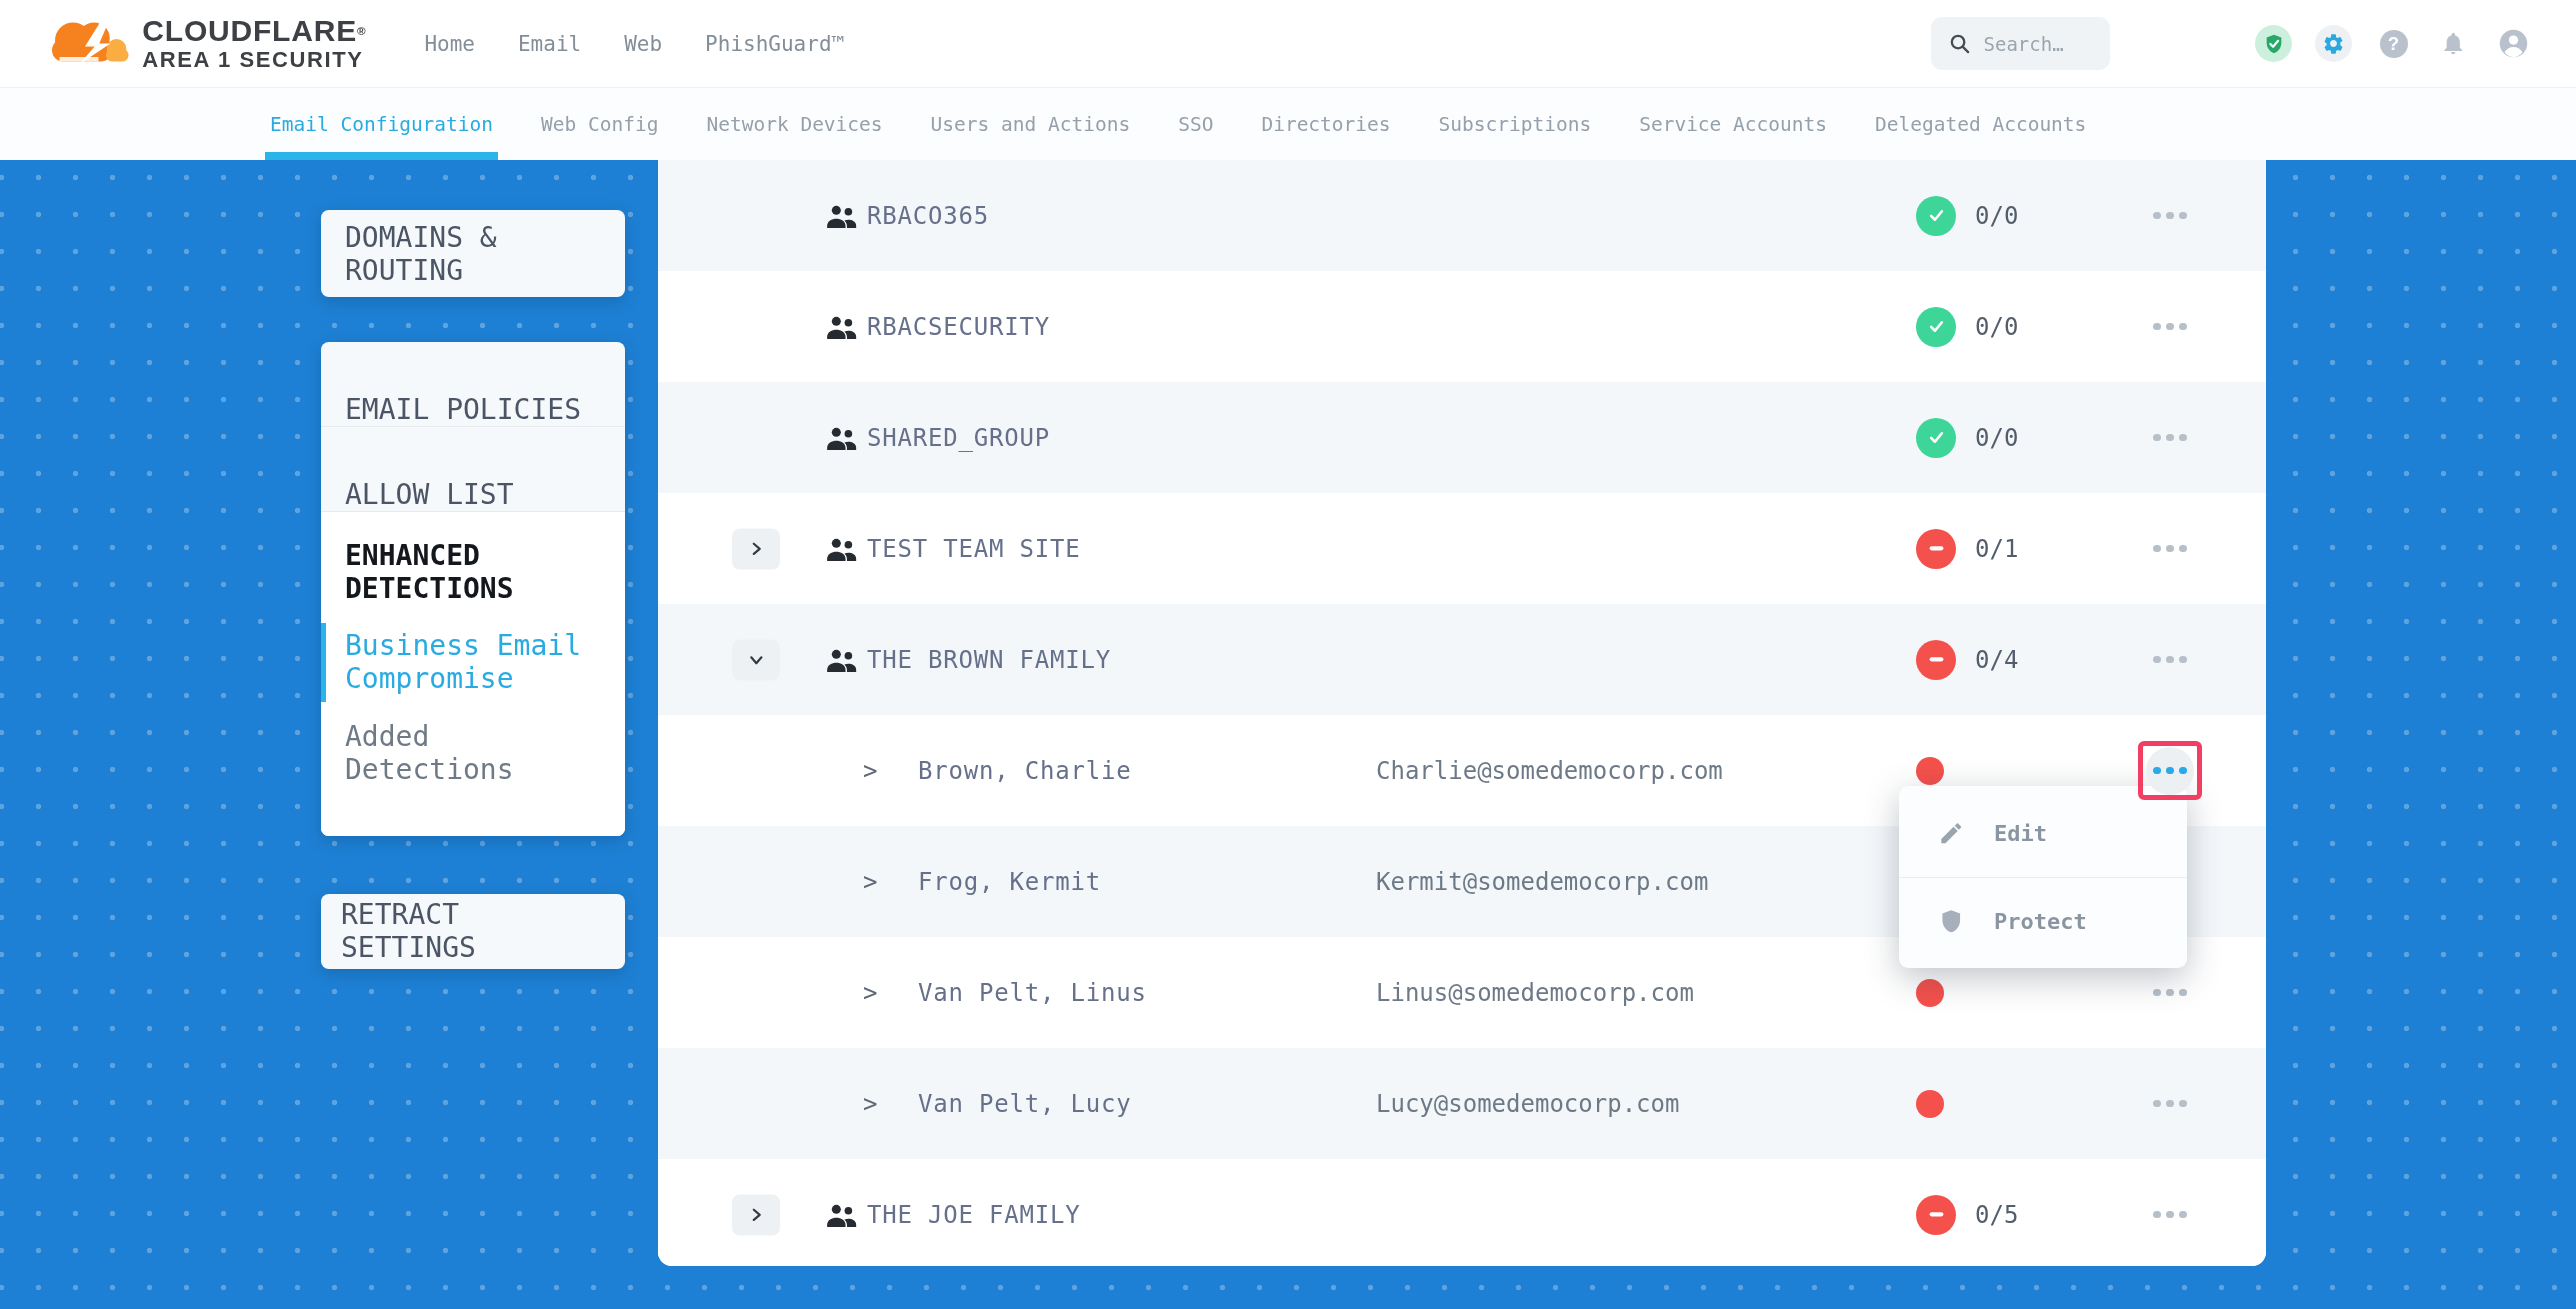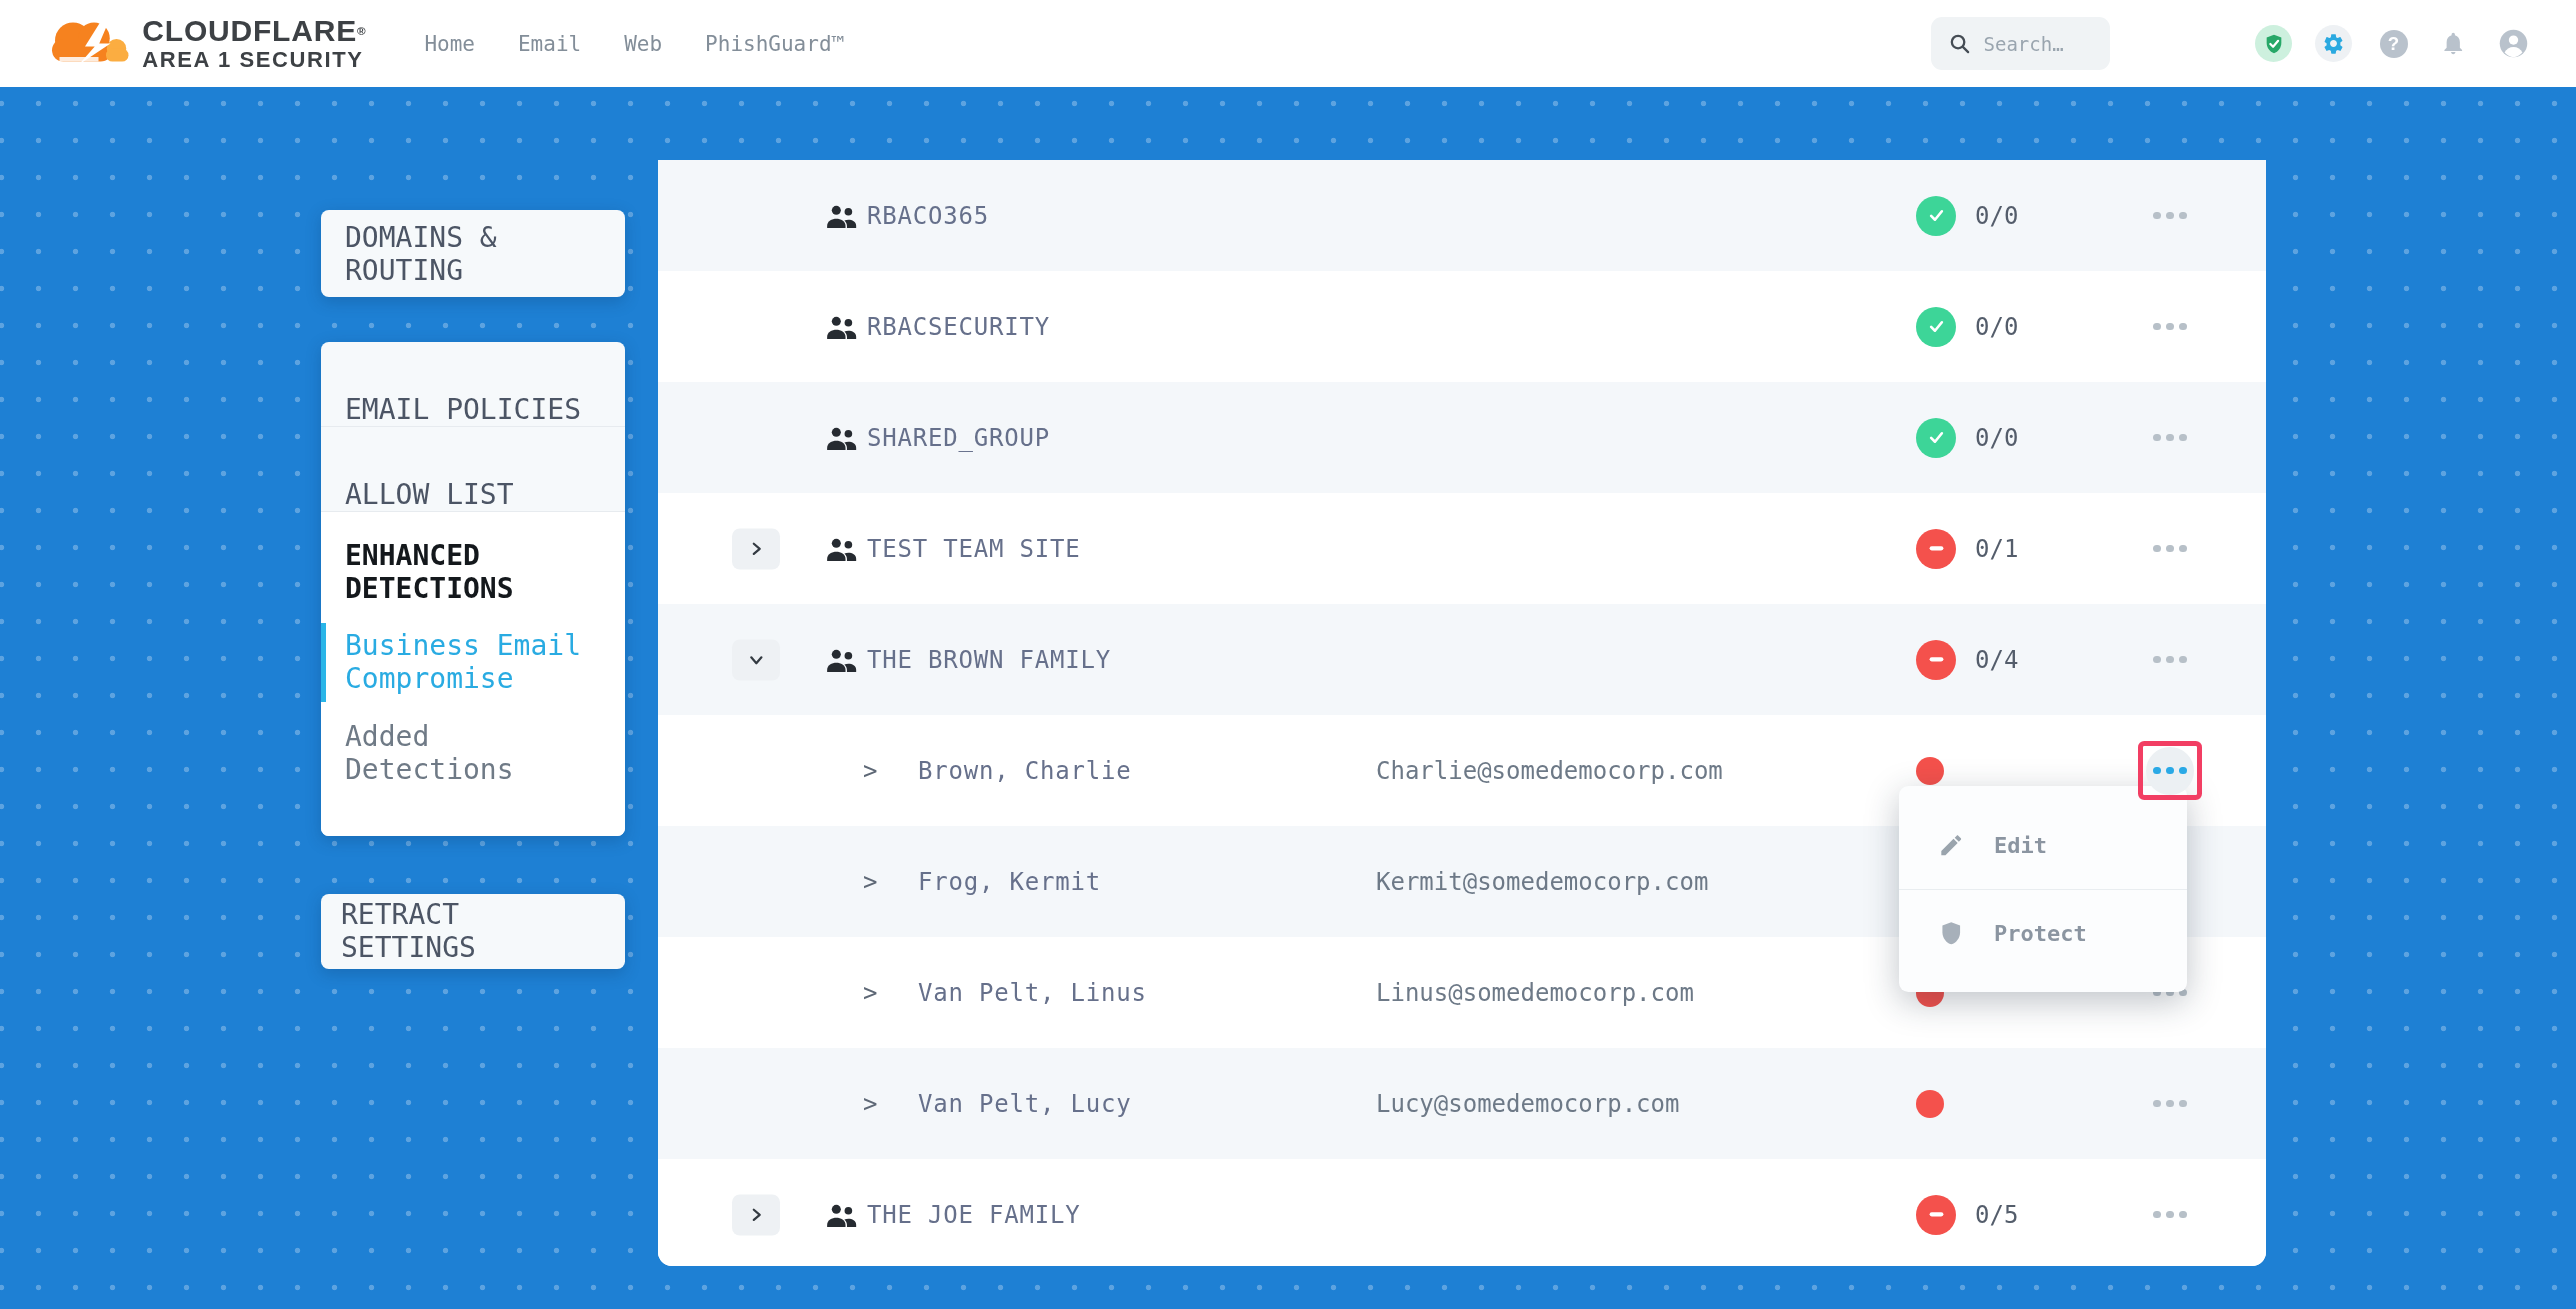--- a/index.html
+++ b/index.html
@@ -111,21 +111,21 @@
   .ellipsis.hl i { background:#2aa9e6; }
   .hl-ring {
     position:absolute; left:-7.8px; top:-5.4px; width:64px; height:59px;
     border:5.4px solid #f23e63; border-radius:6.2px; pointer-events:none;
   }
 
   
   .context-menu {
     position:absolute; left:1241px; top:626px; width:288px;
     background:#fcfdfe; border-radius:9.3px; z-index:40;
-    box-shadow:0 9.3px 34px rgba(28,44,60,.28); overflow:hidden; padding:16px 0;
+    box-shadow:0 9.3px 34px rgba(28,44,60,.28); overflow:hidden; padding:4px 0;
   }
   .menu-item {
     display:flex; align-items:center; gap:28px; height:87px; padding-left:37px;
     font-size:22px; font-weight:700; color:#8b95a1; cursor:pointer;
   }
   .menu-item + .menu-item { border-top:1.6px solid #e9edf0; }
   .mi-icon { width:30px; height:30px; display:flex; align-items:center; justify-content:center; }
 </style>
 </head>
 <body>
@@ -194,20 +194,31 @@
           <svg width="33" height="33" viewBox="0 0 24 24">
             <circle cx="12" cy="12" r="10" fill="#b9c2cc"></circle>
             <circle cx="12" cy="9.5" r="3.4" fill="#ffffff"></circle>
             <path d="M5.5 18.6c1.2-2.6 3.7-4 6.5-4s5.3 1.4 6.5 4c-1.8 1.9-4 3.4-6.5 3.4s-4.7-1.5-6.5-3.4z" fill="#ffffff"></path>
           </svg>
         </div>
       </div>
     </div>
   </header>
 
+  <nav class="subnav" id="subnav">
+      <a class="tab active">Email Configuration</a>
+      <a class="tab">Web Config</a>
+      <a class="tab">Network Devices</a>
+      <a class="tab">Users and Actions</a>
+      <a class="tab">SSO</a>
+      <a class="tab">Directories</a>
+      <a class="tab">Subscriptions</a>
+      <a class="tab">Service Accounts</a>
+      <a class="tab">Delegated Accounts</a>
+    </nav>
 
   <aside class="sidebar">
     <div class="card card1">
       <span>DOMAINS &amp; ROUTING</span>
     </div>
     <div class="card card2">
       <div id="policy-list">
           <div class="policy">
             <span>EMAIL POLICIES</span>
           </div>

